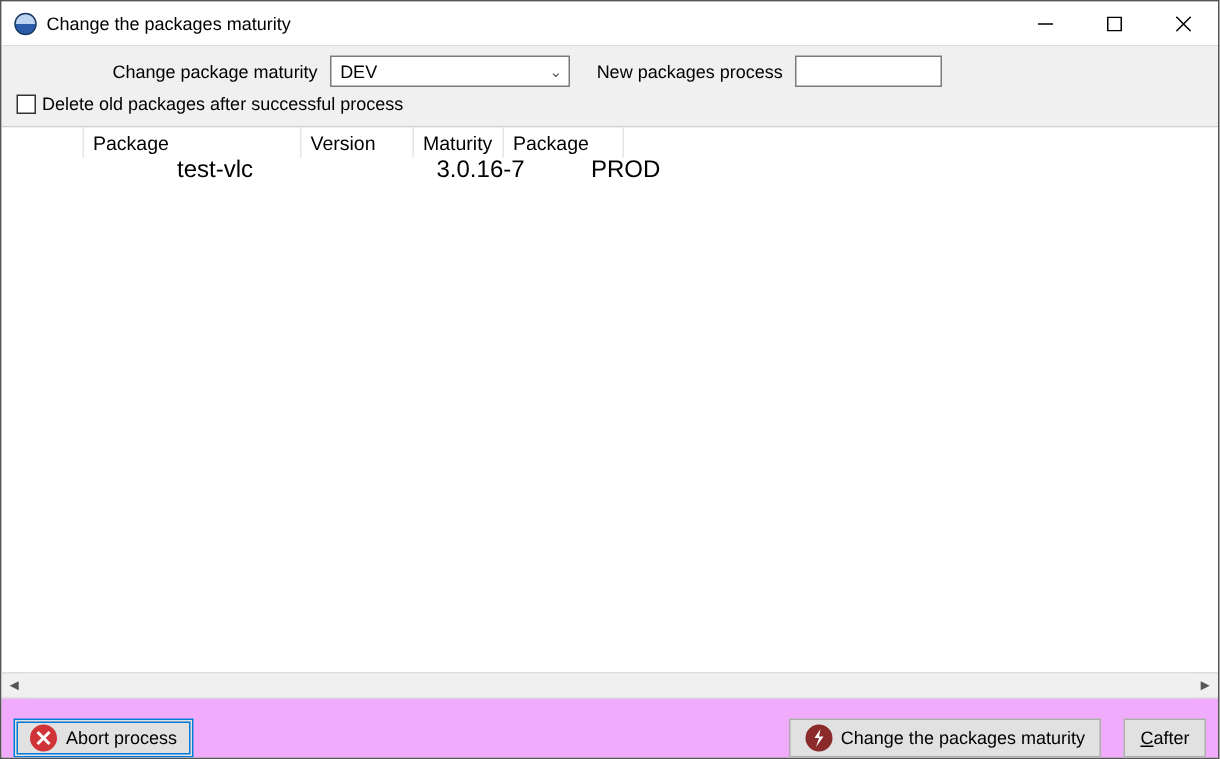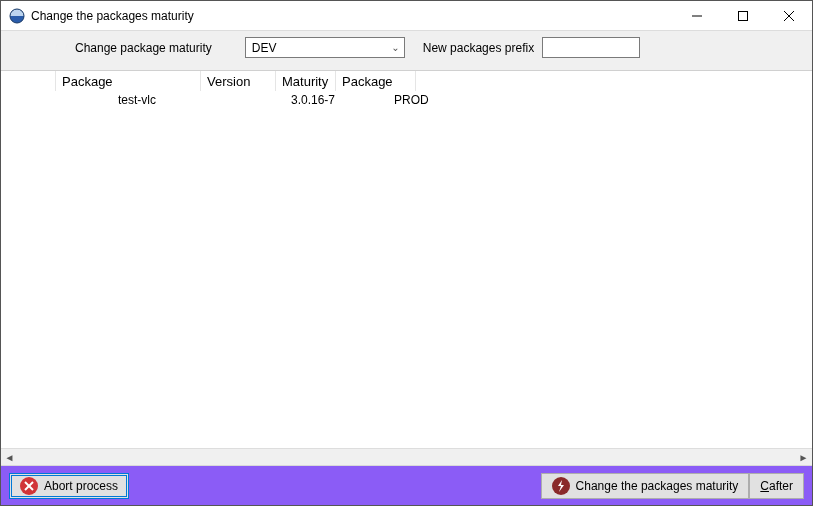--- a/index.html
+++ b/index.html
@@ -53,21 +53,20 @@
     .chk {
       width: 13px; height: 13px;
       border: 1px solid #333; background: #fff;
     }
     .opt-row1 .lbl-change { margin-left: 64px; }
     .combo {
       width: 160px; height: 21px;
       border: 1px solid #7a7a7a; background: #fff;
       display: flex; align-items: center; justify-content: space-between;
       padding: 0 4px 0 6px;
-      margin-left: 25px;
     }
     .combo .arrow { font-size: 10px; color: #555; }
     .prefix-lbl { margin-left: 10px; }
     .txt-input {
       width: 98px; height: 21px;
       border: 1px solid #7a7a7a; background: #fff;
     }
 
     
     .table-wrap { flex: 1; display: flex; flex-direction: column; background: #fff; overflow: hidden; }
@@ -78,40 +77,40 @@
     .th, .td { padding-left: 6px; }
     .th { border-right: 1px solid #e5e5e5; height: 100%; display: flex; align-items: center; }
     .col-icon { width: 55px; }
     .col-pkg { width: 145px; }
     .col-ver { width: 75px; }
     .col-mat { width: 60px; }
     .col-stat { width: 80px; }
     .col-msg { flex: 1; }
     .table-body { flex: 1; overflow: auto; }
     .tr { display: flex; height: 17px; align-items: center; }
-    .td { font-size: 12px; margin-left: 28px; }
+    .td { font-size: 16px; margin-left: 28px; }
 
     
     .hscroll {
       height: 17px; background: #f0f0f0;
       border-top: 1px solid #ddd;
       display: flex; align-items: stretch;
     }
     .hscroll .arrow-btn {
       width: 17px; display: flex; align-items: center; justify-content: center;
       font-size: 10px; color: #555;
     }
     .hscroll .track { flex: 1; background: #f0f0f0; position: relative; }
 
     
     .footer {
-      height: 40px; background: #8b5cf6;
+      height: 40px; background: #f0abfc;
       border-top: 1px solid #d9d9d9;
-      display: flex; align-items: center;
-      padding: 0 8px; gap: 0;
+      display: flex; align-items: flex-end;
+      padding: 0 8px; gap: 15px;
     }
     .btn {
       height: 26px; padding: 0 10px;
       background: #e1e1e1; border: 1px solid #adadad;
       display: flex; align-items: center; gap: 6px;
       font-size: 12px; color: #000;
     }
     .btn.focus { border: 1px solid #0078d7; outline: 1px solid #0078d7; outline-offset: -3px; background: #e1e1e1; }
     .btn .underline { text-decoration: underline; }
     .spacer { flex: 1; }
@@ -156,23 +155,27 @@
   </div>
 </div>
 
 <div class="options">
   <div class="opt-row1">
     <span class="lbl-change">Change package maturity</span>
     <div class="combo">
       <span>DEV</span>
       <span class="arrow">⌄</span>
     </div>
-    <span class="prefix-lbl">New packages prefix</span>
+    <span class="prefix-lbl">New packages process</span>
     <div class="txt-input" value=""></div>
   </div>
+  <label class="chk-wrap">
+    <span class="chk"></span>
+    <span>Delete old packages after successful process</span>
+  </label>
 </div>
 
 <div class="table-wrap">
   <div class="table-head">
     <div class="th col-icon"></div>
     <div class="th col-pkg">Package</div>
     <div class="th col-ver">Version</div>
     <div class="th col-mat">Maturity</div>
     <div class="th col-stat">Package</div>
   </div>

